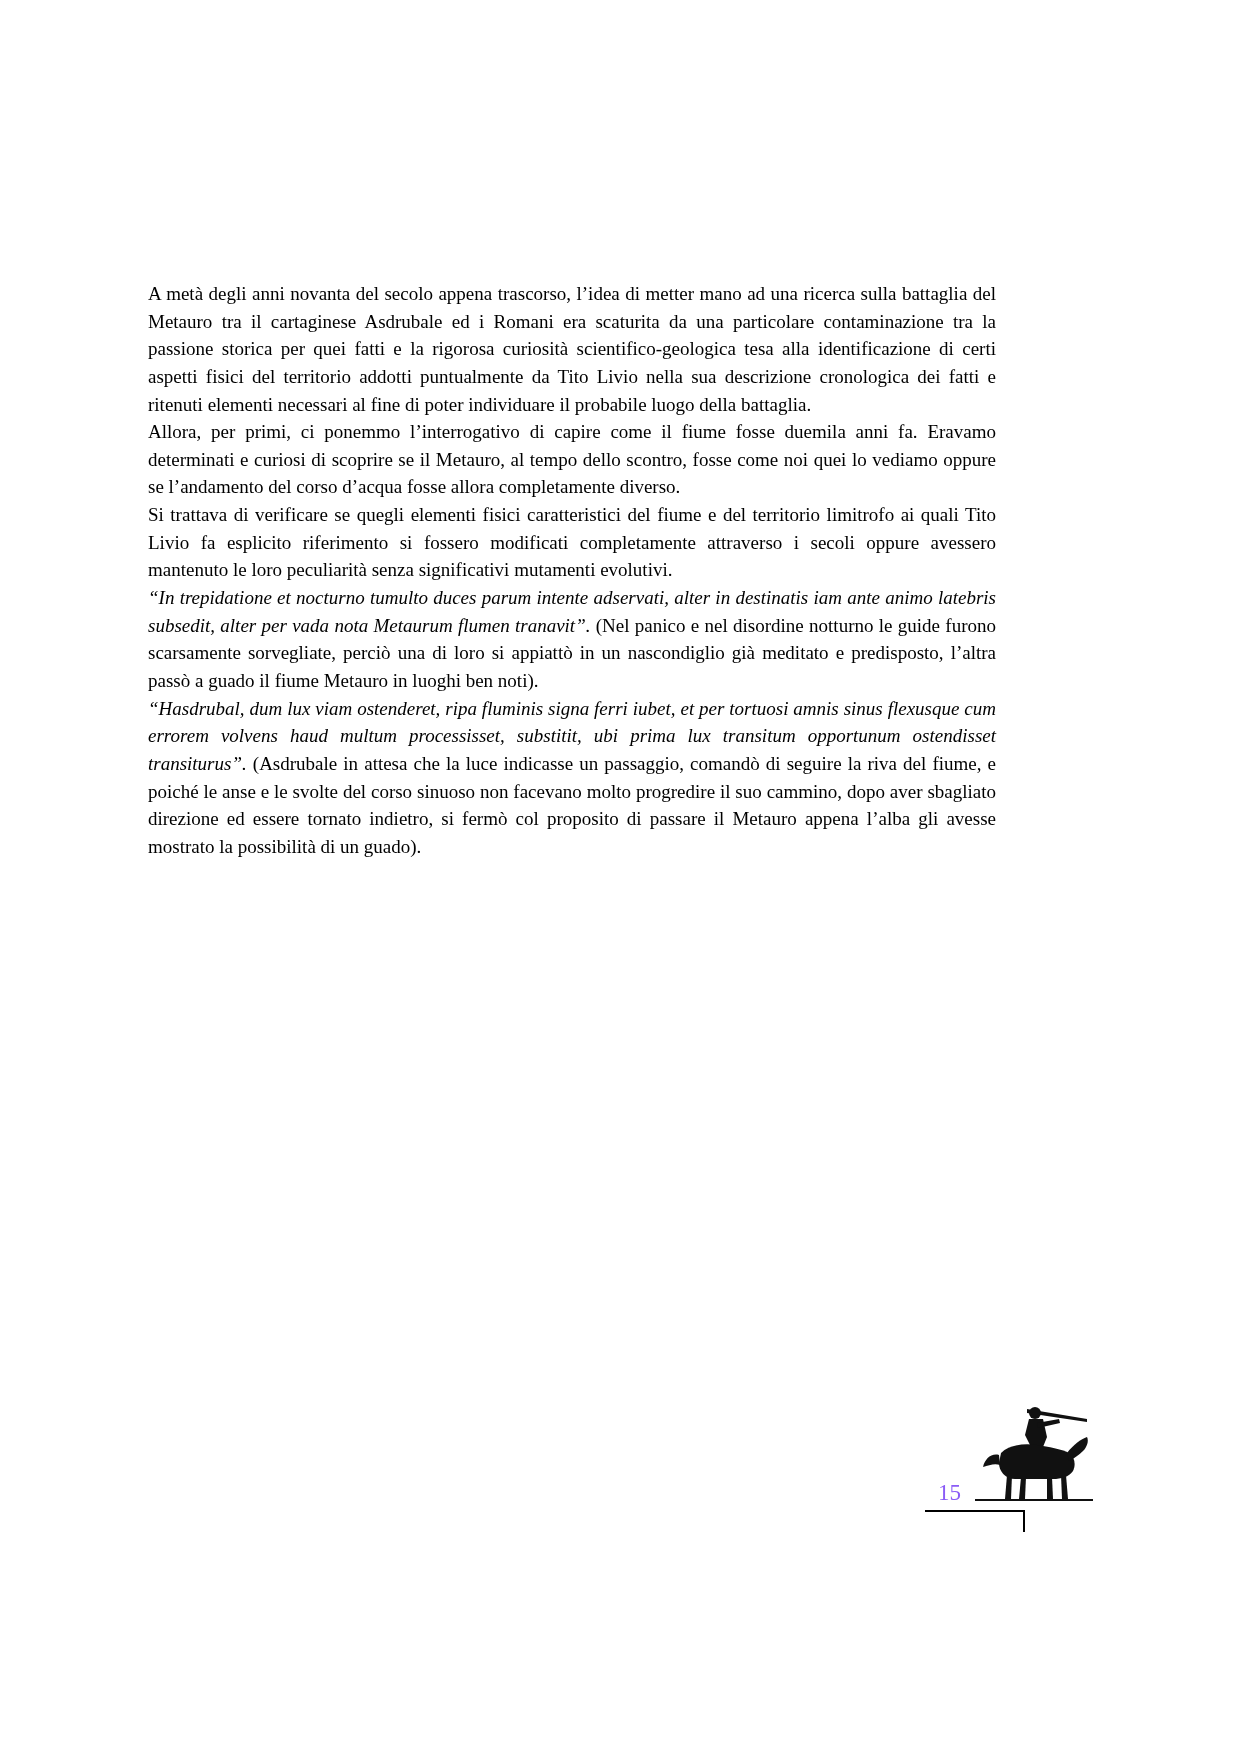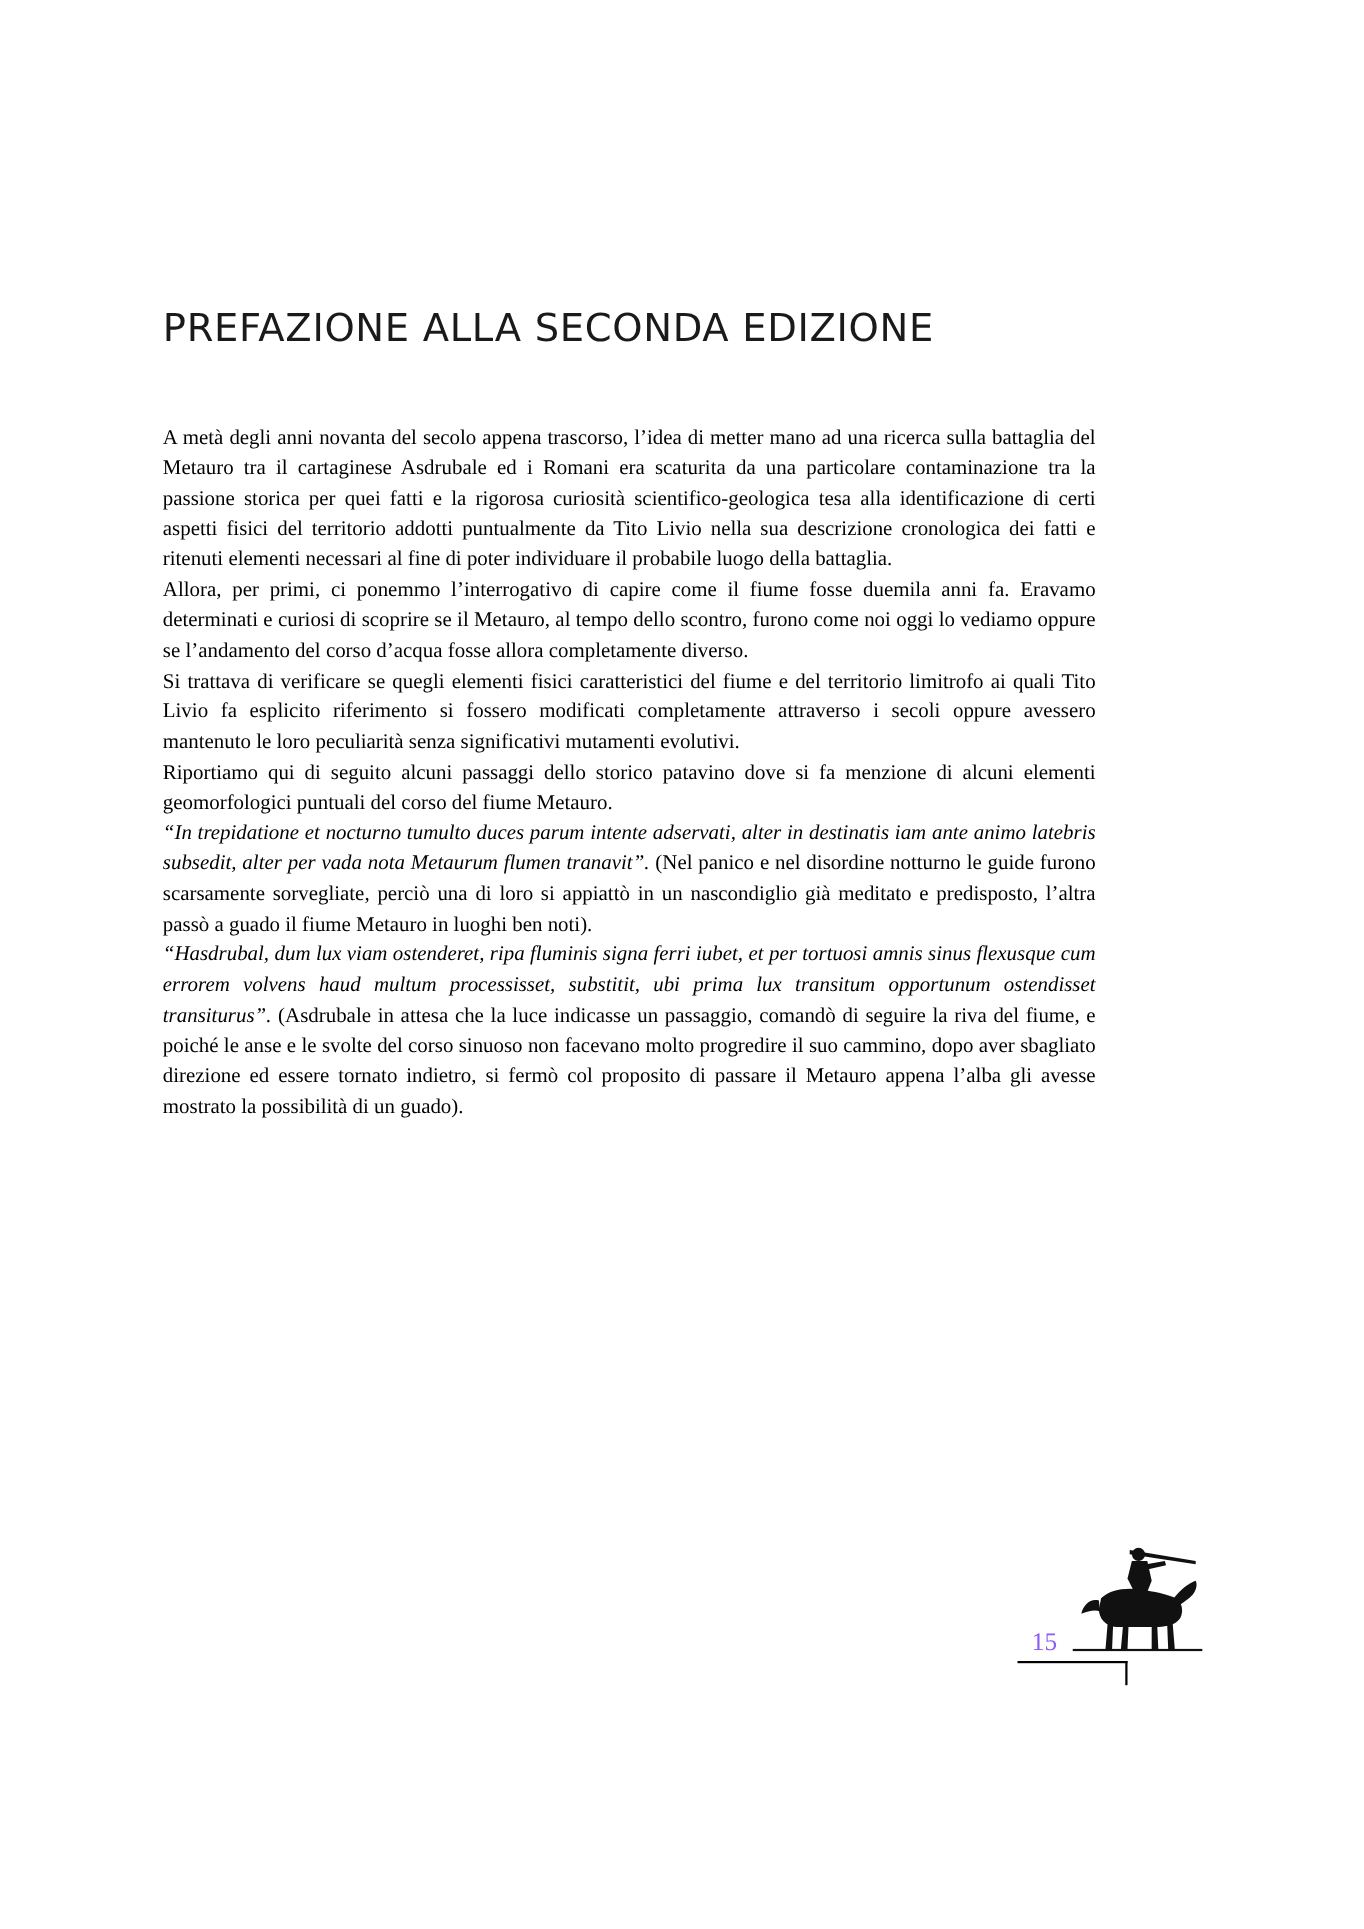--- a/index.html
+++ b/index.html
@@ -77,26 +77,24 @@
     background: #000;
   }
 </style>
 </head>
 <body>
 
 <div class="page">
 
   <div class="content">
 
-    <h1 class="page-heading">PREFAZIONE ALLA SECONDA EDIZIONE</h1>
 
     <p class="para">A metà degli anni novanta del secolo appena trascorso, l’idea di metter mano ad una ricerca sulla battaglia del Metauro tra il cartaginese Asdrubale ed i Romani era scaturita da una particolare contaminazione tra la passione storica per quei fatti e la rigorosa curiosità scientifico-geologica tesa alla identificazione di certi aspetti fisici del territorio addotti puntualmente da Tito Livio nella sua descrizione cronologica dei fatti e ritenuti elementi necessari al fine di poter individuare il probabile luogo della battaglia.</p>
-    <p class="para">Allora, per primi, ci ponemmo l’interrogativo di capire come il fiume fosse duemila anni fa. Eravamo determinati e curiosi di scoprire se il Metauro, al tempo dello scontro, furono come noi oggi lo vediamo oppure se l’andamento del corso d’acqua fosse allora completamente diverso.</p>
+    <p class="para">Allora, per primi, ci ponemmo l’interrogativo di capire come il fiume fosse duemila anni fa. Eravamo determinati e curiosi di scoprire se il Metauro, al tempo dello scontro, fosse come noi quei lo vediamo oppure se l’andamento del corso d’acqua fosse allora completamente diverso.</p>
     <p class="para">Si trattava di verificare se quegli elementi fisici caratteristici del fiume e del territorio limitrofo ai quali Tito Livio fa esplicito riferimento si fossero modificati completamente attraverso i secoli oppure avessero mantenuto le loro peculiarità senza significativi mutamenti evolutivi.</p>
-    <p class="para">Riportiamo qui di seguito alcuni passaggi dello storico patavino dove si fa menzione di alcuni elementi geomorfologici puntuali del corso del fiume Metauro.</p>
 
     <p class="para"><span class="quote">“In trepidatione et nocturno tumulto duces parum intente adservati, alter in destinatis iam ante animo latebris subsedit, alter per vada nota Metaurum flumen tranavit”.</span><span> (Nel panico e nel disordine notturno le guide furono scarsamente sorvegliate, perciò una di loro si appiattò in un nascondiglio già meditato e predisposto, l’altra passò a guado il fiume Metauro in luoghi ben noti).</span></p>
 
     <p class="para"><span class="quote">“Hasdrubal, dum lux viam ostenderet, ripa fluminis signa ferri iubet, et per tortuosi amnis sinus flexusque cum errorem volvens haud multum processisset, substitit, ubi prima lux transitum opportunum ostendisset transiturus”.</span><span> (Asdrubale in attesa che la luce indicasse un passaggio, comandò di seguire la riva del fiume, e poiché le anse e le svolte del corso sinuoso non facevano molto progredire il suo cammino, dopo aver sbagliato direzione ed essere tornato indietro, si fermò col proposito di passare il Metauro appena l’alba gli avesse mostrato la possibilità di un guado).</span></p>
 
 
   </div>
 
   <div class="page-number">15</div>
 

